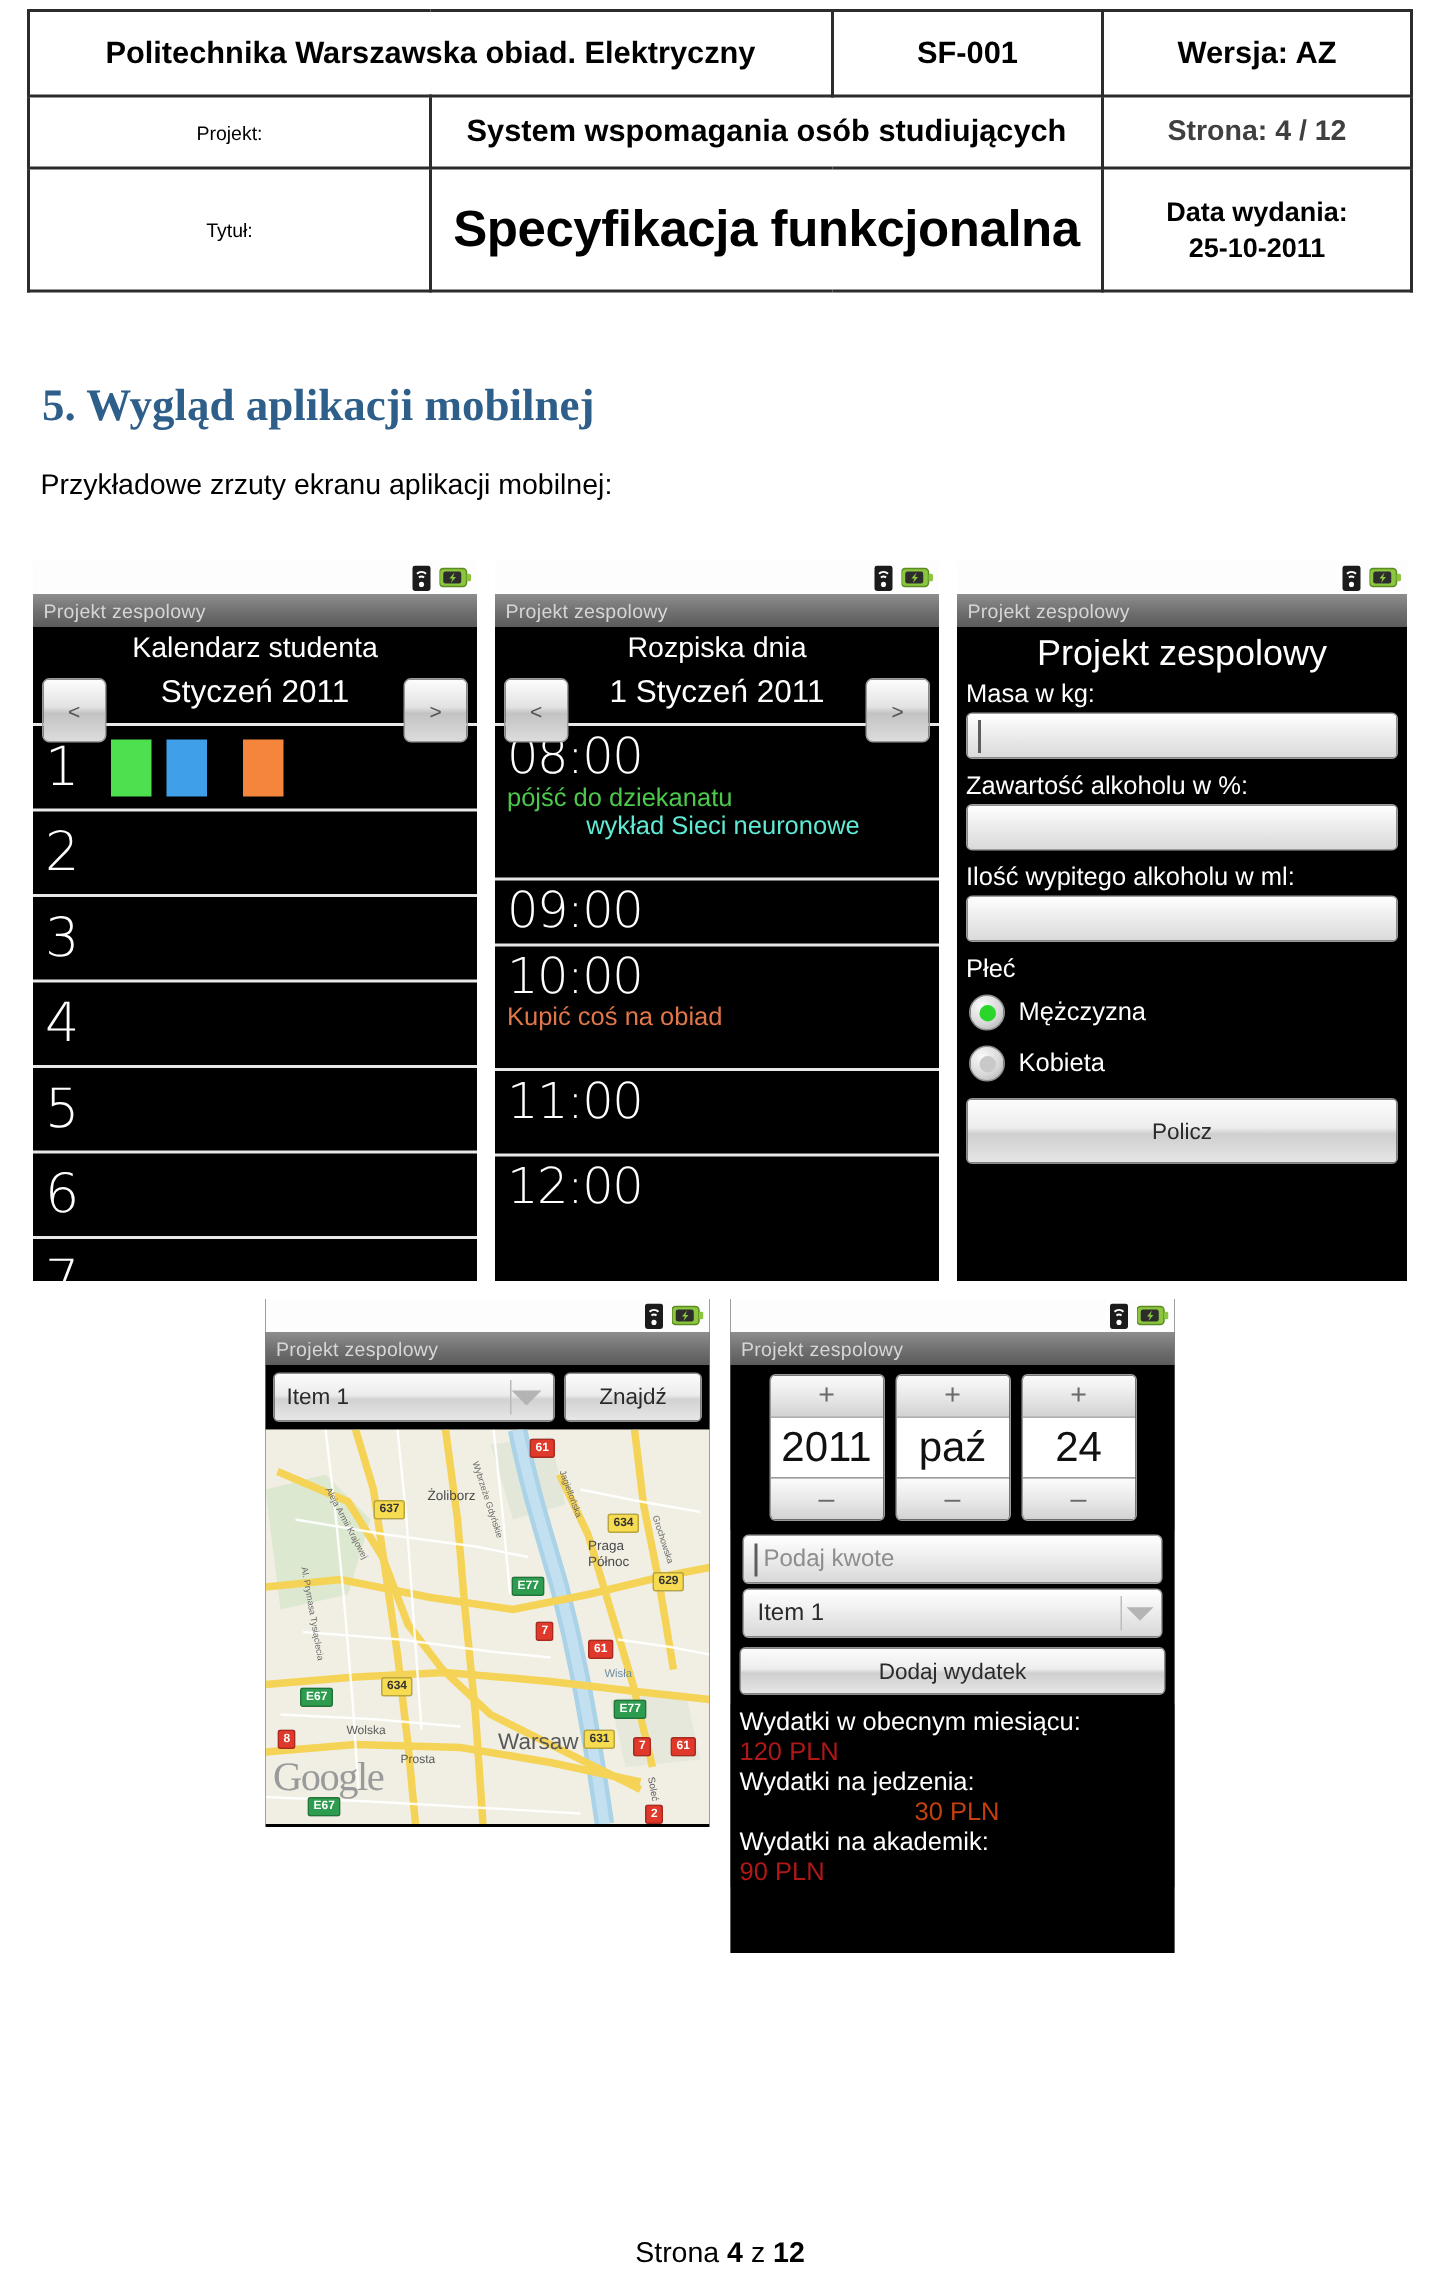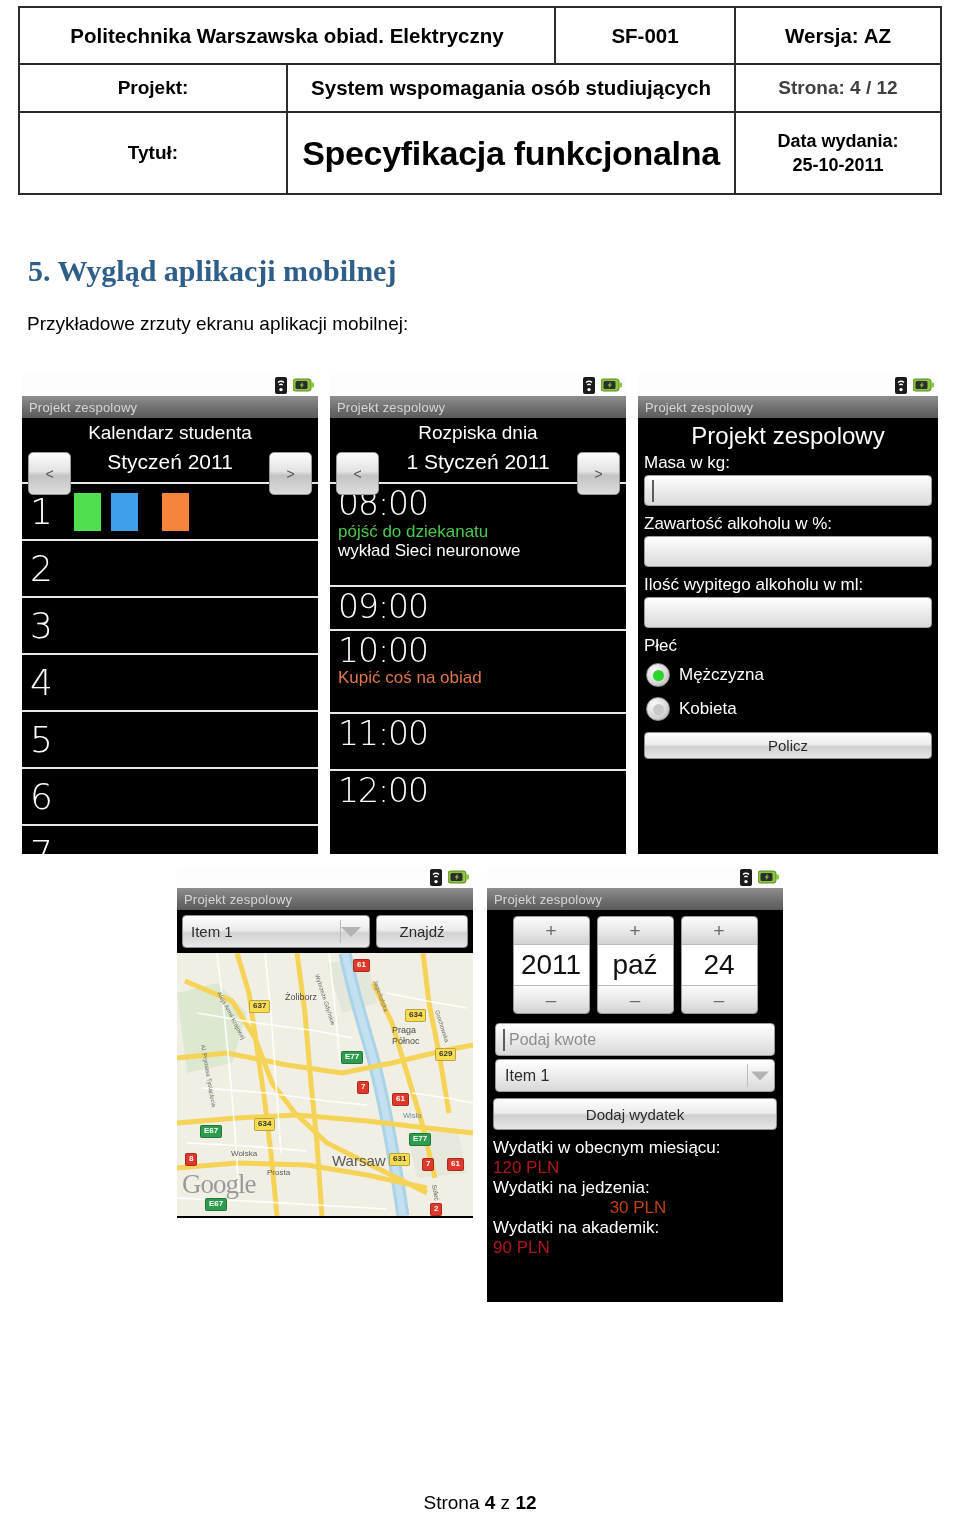--- a/index.html
+++ b/index.html
@@ -10,21 +10,21 @@
     overflow: hidden;
   }
   .page { position: relative; width: 960px; height: 1527px; }
 
   
   .hdr { width: 922px; margin: 6px auto 0 auto; border-collapse: collapse; table-layout: fixed; }
   .hdr td { border: 2px solid #2c2c2c; text-align: center; vertical-align: middle; padding: 4px 6px; }
   .hdr .org   { font-size: 20.5px; font-weight: 700; color: #000; }
   .hdr .doc   { font-size: 20.5px; font-weight: 700; color: #000; }
   .hdr .ver   { font-size: 20.5px; font-weight: 700; color: #000; }
-  .hdr .lbl   { font-size: 19px; font-weight: 700; color: #000; }
+  .hdr .lbl   { font-size: 13px; font-weight: 400; color: #000; }
   .hdr .proj  { font-size: 20.5px; font-weight: 700; color: #000; }
   .hdr .strona{ font-size: 19px; font-weight: 700; color: #404040; }
   .hdr .title { font-size: 34px; font-weight: 700; color: #000; letter-spacing: -0.3px; }
   .hdr .date  { font-size: 18px; font-weight: 700; color: #000; line-height: 1.35; }
   .r1 { height: 57px; } .r2 { height: 48px; } .r3 { height: 82px; }
 
   
   .sect-h {
     position: absolute; left: 28px; top: 248px;
     font-family: "Liberation Serif", serif;
@@ -91,21 +91,21 @@
   .caret { position:absolute; left:7px; top:4px; width:2px; height:22px; background:#5d5d5d; }
   .radio-row { display:flex; align-items:center; gap:9px; padding:5px 0 5px 8px; background:#000; }
   .radio {
     width:24px; height:24px; border-radius:50%;
     background: radial-gradient(circle at 35% 30%, #fbfbfb 0%, #d6d6d6 60%, #a8a8a8 100%);
     border:1px solid #8e8e8e; display:flex; align-items:center; justify-content:center;
   }
   .radio .dot { width:11px; height:11px; border-radius:50%; }
   .radio-lbl { color:#fff; font-size:17px; }
   .btn {
-    margin:6px; height:27px; border-radius:4px;
+    margin:6px; height:44px; border-radius:4px;
     background: linear-gradient(180deg,#fcfcfc 0%,#ededed 45%,#cfcfcf 55%,#e6e6e6 100%);
     border:1px solid #8f8f8f; color:#2b2b2b; font-size:15px;
     display:flex; align-items:center; justify-content:center;
   }
 
   
   .map-toolbar { display:flex; gap:6px; padding:5px 5px; background:#000; }
   .spinner {
     flex:1; height:33px; border-radius:4px;
     background: linear-gradient(180deg,#fcfcfc 0%,#ececec 45%,#d2d2d2 55%,#e7e7e7 100%);
@@ -273,21 +273,21 @@
       <div class="sch-head">
         <div class="cal-title">Rozpiska dnia</div>
         <div class="cal-month">1 Styczeń 2011</div>
         <div class="navbtn l">&lt;</div>
         <div class="navbtn r">&gt;</div>
       </div>
       <div id="sch-slots">
           <div class="slot">
             <div class="slot-time">08:00</div>
             <div class="slot-ev" style="color: rgb(76, 201, 76);">pójść do dziekanatu</div>
-            <div class="slot-ev" style="color: #ffffff;">wykład Sieci neuronowe</div>
+            <div class="slot-ev" style="color: #5eead4; text-align: center;">wykład Sieci neuronowe</div>
           </div>
           <div class="slot" style="height: 44px;">
             <div class="slot-time">09:00</div>
           </div>
           <div class="slot">
             <div class="slot-time">10:00</div>
             <div class="slot-ev" style="color: rgb(224, 118, 74);">Kupić coś na obiad</div>
           </div>
           <div class="slot" style="height: 57px;">
             <div class="slot-time">11:00</div>

